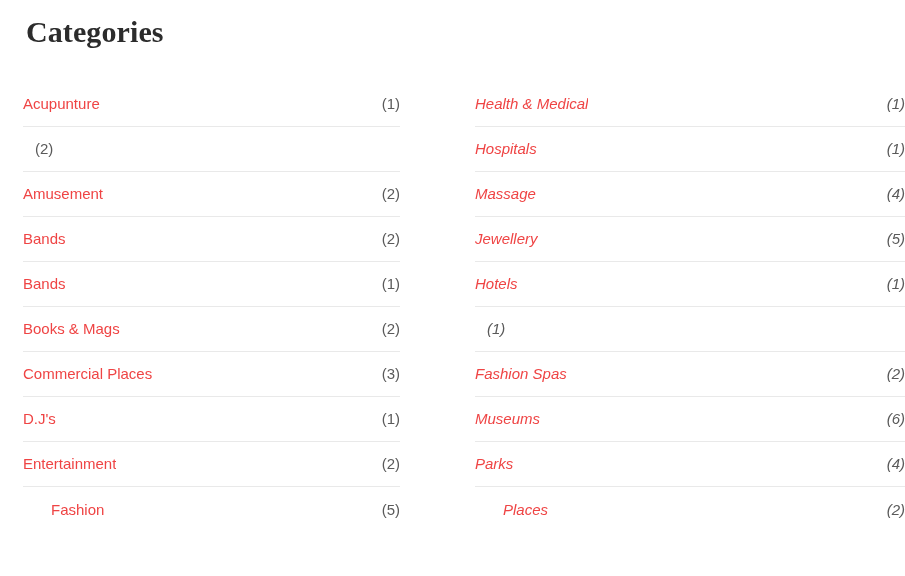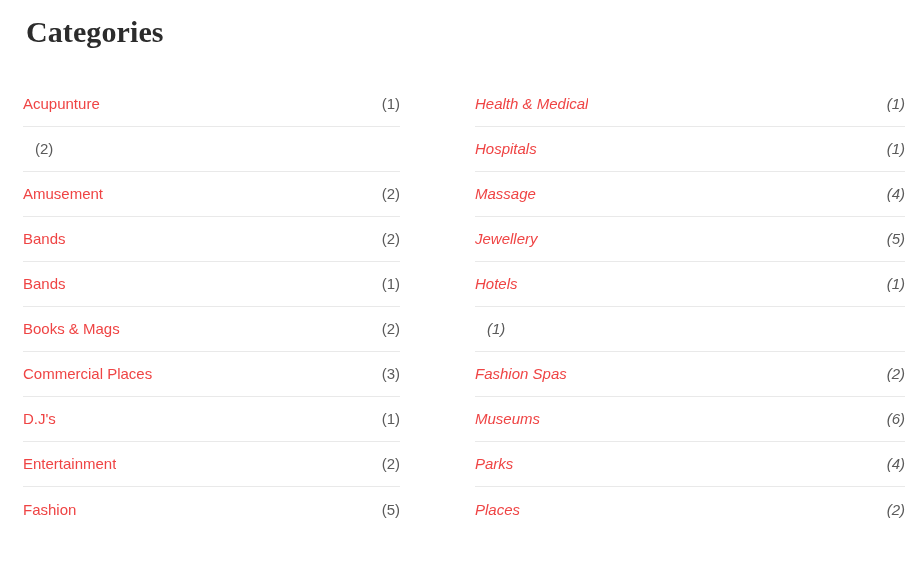--- a/index.html
+++ b/index.html
@@ -81,20 +81,21 @@
     box-sizing: border-box;
     border-bottom: 1px solid #e9e9e9;
     color: #555555;
     font-size: 15px;
     line-height: 20px;
     cursor: pointer;
   }
 
   .category-item:last-child {
     border-bottom: none;
+    margin-left: 28px;
   }
 
   .category-name {
     color: #ef4444;
     font-size: 15px;
     white-space: nowrap;
     overflow: hidden;
     text-overflow: ellipsis;
   }
 

